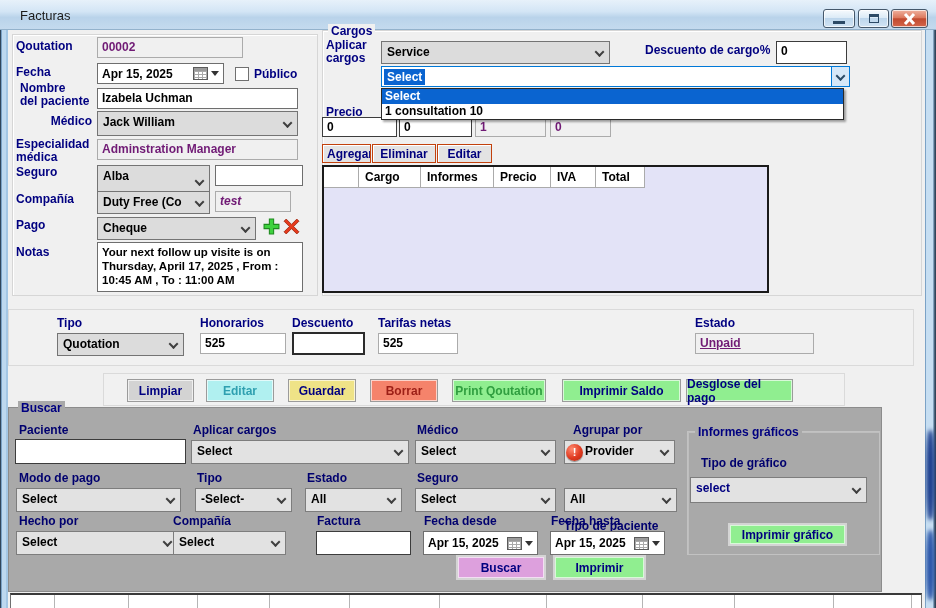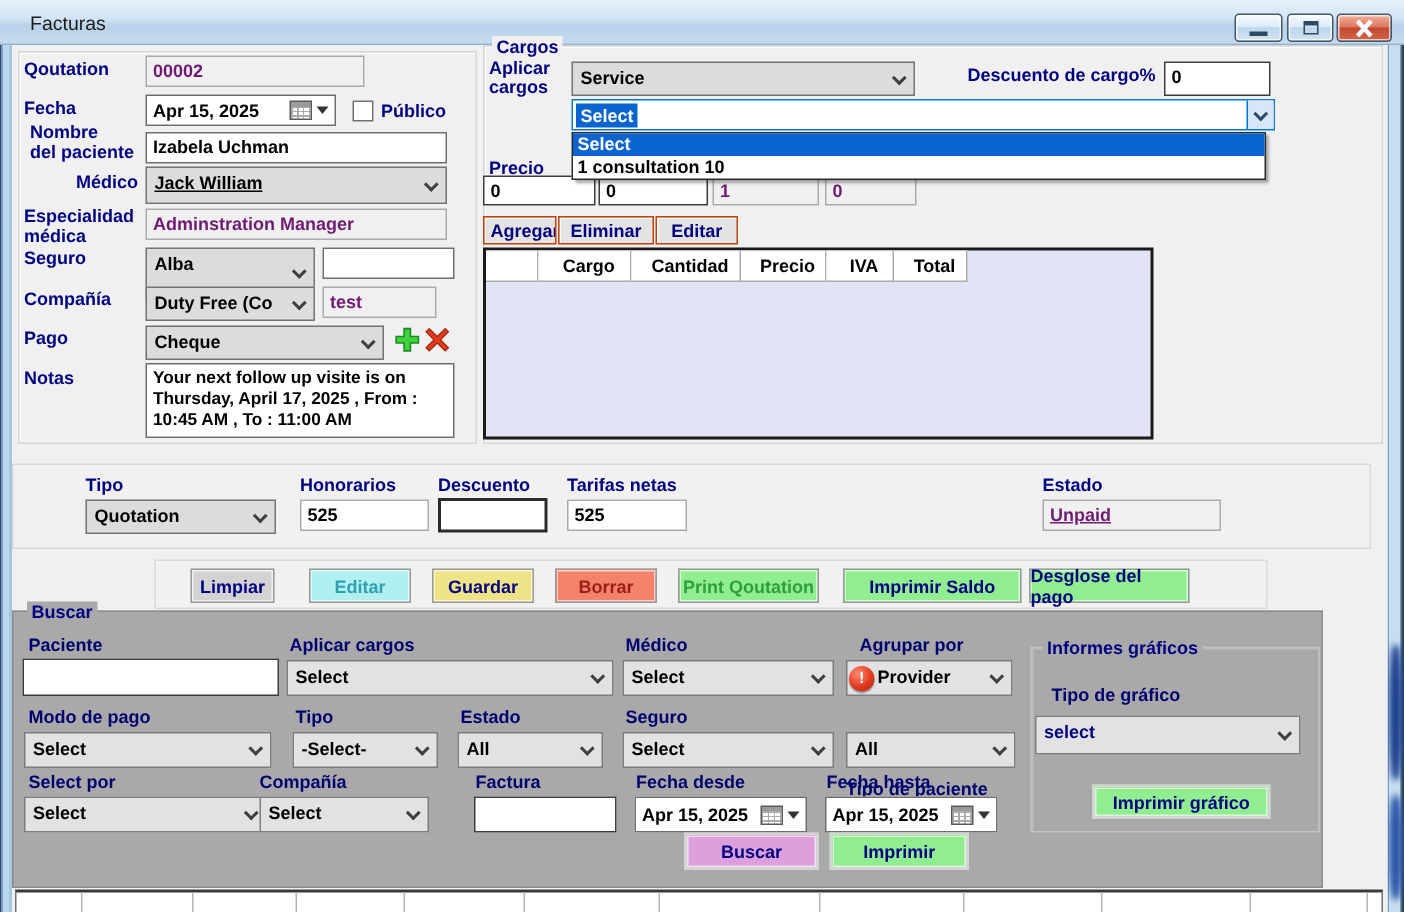--- a/index.html
+++ b/index.html
@@ -140,39 +140,39 @@
       <span class="tri"></span>
     </div>
     <div class="checkbox" style="left:227px;top:37px;"></div>
     <div class="lbl" style="left:246px;top:38px;">Público</div>
 
     <div class="lbl" style="left:12px;top:52px;">Nombre
 del paciente</div>
     <div class="tb" style="left:89px;top:58px;width:201px;height:21px;">Izabela Uchman</div>
 
     <div class="lbl" style="left:8px;top:85px;width:76px;text-align:right;">Médico</div>
-    <div class="cmb" style="left:89px;top:81px;width:201px;height:25px;text-decoration:underline;">
+    <div class="cmb" style="left:89px;top:81px;width:201px;height:25px;">
       <span>Jack William</span><span class="chev"></span>
     </div>
 
     <div class="lbl" style="left:8px;top:108px;">Especialidad
 médica</div>
     <div class="tb dis" style="left:89px;top:109px;width:201px;height:21px;">Adminstration Manager</div>
 
     <div class="lbl" style="left:8px;top:136px;">Seguro</div>
     <div class="cmb" style="left:89px;top:135px;width:113px;height:34px;">
       <span>Alba</span><span class="chev"></span>
     </div>
     <div class="tb" style="left:207px;top:135px;width:88px;height:21px;"></div>
 
     <div class="lbl" style="left:8px;top:163px;">Compañía</div>
     <div class="cmb" style="left:89px;top:161px;width:113px;height:23px;">
       <span>Duty Free (Co</span><span class="chev"></span>
     </div>
-    <div class="tb dis" style="left:207px;top:161px;width:76px;height:21px;">test</div>
+    <div class="tb dis" style="left:207px;top:161px;width:76px;height:21px;font-style:italic;">test</div>
 
     <div class="lbl" style="left:8px;top:189px;">Pago</div>
     <div class="cmb" style="left:89px;top:187px;width:159px;height:23px;">
       <span>Cheque</span><span class="chev"></span>
     </div>
     <div style="position:absolute;left:255px;top:188px;">
       <svg width="17" height="17" viewBox="0 0 16 16">
           <path d="M6 1h4v5h5v4h-5v5H6v-5H1V6h5z" fill="#3ed23e" stroke="#1f8a1f" stroke-width="1"></path>
         </svg>
     </div>
@@ -210,25 +210,25 @@
     <div class="lbl" style="left:318px;top:76px;">Precio</div>
     <div class="tb" style="left:314px;top:87px;width:75px;height:20px;border-color:#3c3c3c;">0</div>
     <div class="tb" style="left:391px;top:87px;width:73px;height:20px;border-color:#3c3c3c;">0</div>
     <div class="tb dis" style="left:467px;top:87px;width:71px;height:20px;">1</div>
     <div class="tb dis" style="left:542px;top:87px;width:61px;height:20px;">0</div>
 
     <div class="smallbtn" style="left:314px;top:114px;width:49px;height:19px;justify-content:flex-start;padding-left:4px;">Agregar</div>
     <div class="smallbtn" style="left:364px;top:114px;width:64px;height:19px;">Eliminar</div>
     <div class="smallbtn" style="left:429px;top:114px;width:55px;height:19px;">Editar</div>
 
-    <div class="dgrid" style="left:314px;top:135px;width:447px;height:128px;text-align:center;">
+    <div class="dgrid" style="left:314px;top:135px;width:447px;height:128px;">
       <div class="dgrid-header">
         <div class="hcell" style="width:35px;"></div>
         <div class="hcell" style="width:62px;">Cargo</div>
-        <div class="hcell" style="width:73px;">Cantidad</div>
+        <div class="hcell" style="width:73px;">Informes</div>
         <div class="hcell" style="width:57px;">Precio</div>
         <div class="hcell" style="width:45px;">IVA</div>
         <div class="hcell" style="width:49px;">Total</div>
       </div>
     </div>
 
     <div class="panel" style="left:0px;top:279px;width:906px;height:57px;"></div>
     <div class="lbl" style="left:49px;top:287px;">Tipo</div>
     <div class="cmb" style="left:49px;top:303px;width:127px;height:23px;">
       <span>Quotation</span><span class="chev"></span>
@@ -236,21 +236,21 @@
     <div class="lbl" style="left:192px;top:287px;">Honorarios</div>
     <div class="tb" style="left:192px;top:303px;width:86px;height:21px;border-color:#ababab;">525</div>
     <div class="lbl" style="left:284px;top:287px;">Descuento</div>
     <div class="tb focus" style="left:284px;top:302px;width:73px;height:23px;"></div>
     <div class="lbl" style="left:370px;top:287px;">Tarifas netas</div>
     <div class="tb" style="left:370px;top:303px;width:80px;height:21px;border-color:#ababab;">525</div>
     <div class="lbl" style="left:687px;top:287px;">Estado</div>
     <div class="tb dis" style="left:687px;top:303px;width:119px;height:21px;text-decoration:underline;">Unpaid</div>
 
     <div class="panel" style="left:95px;top:343px;width:742px;height:33px;"></div>
-    <div class="btn" style="left:119px;top:349px;width:56px;height:23px;background:#d3d3d3;">Limpiar</div>
+    <div class="btn" style="left:119px;top:349px;width:67px;height:23px;background:#d3d3d3;">Limpiar</div>
     <div class="btn" style="left:198px;top:349px;width:68px;height:23px;background:#b0f0f0;color:#2fa0b0;">Editar</div>
     <div class="btn" style="left:280px;top:349px;width:68px;height:23px;background:#efe387;">Guardar</div>
     <div class="btn" style="left:362px;top:349px;width:68px;height:23px;background:#f5836b;color:#9c1f16;">Borrar</div>
     <div class="btn" style="left:444px;top:349px;width:94px;height:23px;background:#90ee90;color:#2f9e3f;">Print Qoutation</div>
     <div class="btn" style="left:678px;top:349px;width:107px;height:23px;background:#90ee90;">Desglose del pago</div>
     <div class="btn" style="left:554px;top:349px;width:119px;height:23px;background:#90ee90;">Imprimir Saldo</div>
 
     <div class="buscar-panel" style="left:0px;top:377px;width:874px;height:185px;">
 
       <div class="lbl" style="left:10px;top:16px;">Paciente</div>
@@ -286,21 +286,21 @@
       </div>
       <div class="lbl" style="left:408px;top:64px;">Seguro</div>
       <div class="cmb gray" style="left:406px;top:80px;width:141px;height:24px;">
         <span>Select</span><span class="chev"></span>
       </div>
       <div class="lbl" style="left:555px;top:64px;margin-top:48px;">Tipo de paciente</div>
       <div class="cmb gray" style="left:555px;top:80px;width:113px;height:24px;">
         <span>All</span><span class="chev"></span>
       </div>
 
-      <div class="lbl" style="left:10px;top:107px;">Select por</div>
+      <div class="lbl" style="left:10px;top:107px;">Hecho por</div>
       <div class="cmb gray" style="left:7px;top:123px;width:162px;height:24px;">
         <span>Select</span><span class="chev"></span>
       </div>
       <div class="lbl" style="left:164px;top:107px;">Compañía</div>
       <div class="cmb gray" style="left:164px;top:123px;width:113px;height:24px;">
         <span>Select</span><span class="chev"></span>
       </div>
       <div class="lbl" style="left:308px;top:107px;">Factura</div>
       <input class="tb" style="left: 307px; top: 123px; width: 95px; height: 24px; border-color: rgb(60, 60, 60);" value="">
 

